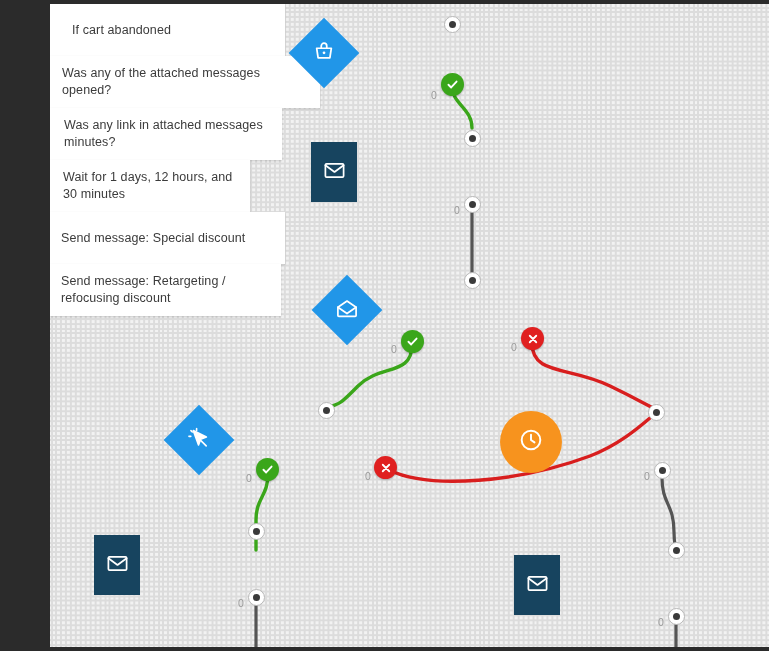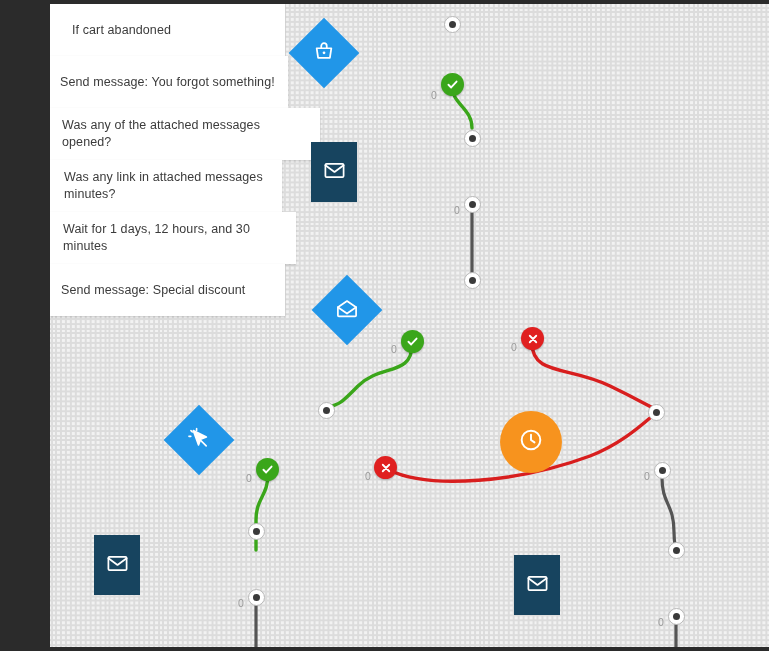--- a/index.html
+++ b/index.html
@@ -140,23 +140,20 @@
   <div class="cnt" style="left:381px;top:85px;">0</div>
 
   <div class="ico-square" style="left:261px;top:138px;">
     <span>
       <svg width="23" height="23" viewBox="0 0 24 24" fill="none" stroke="#ffffff" stroke-width="1.8" stroke-linecap="round" stroke-linejoin="round">
         <rect x="2.5" y="5" width="19" height="14" rx="1.2"></rect>
         <path d="M2.5 6.5l9.5 7 9.5-7"></path>
       </svg>
     </span>
   </div>
-  <div class="card" style="left:307px;top:142px;width:238px;height:52px;padding:0 12px 0 10px;">
-    <span class="card-text">Send message: You forgot something!</span>
-  </div>
   <div class="port" style="left:414px;top:126px;"></div>
   <div class="port" style="left:414px;top:192px;"></div>
   <div class="cnt" style="left:404px;top:200px;">0</div>
 
   <div class="ico-diamond" style="left:272px;top:281px;">
     <span class="glyph">
       <svg width="23" height="23" viewBox="0 0 24 24" fill="none" stroke="#ffffff" stroke-width="1.8" stroke-linecap="round" stroke-linejoin="round">
         <path d="M2.5 10.5L12 4l9.5 6.5V19a1 1 0 0 1-1 1h-17a1 1 0 0 1-1-1z"></path>
         <path d="M2.5 10.5L12 17l9.5-6.5"></path>
       </svg>
@@ -206,21 +203,21 @@
   <div class="cnt" style="left:315px;top:466px;">0</div>
 
   <div class="ico-circle" style="left:450px;top:407px;">
     <span>
       <svg width="26" height="26" viewBox="0 0 24 24" fill="none" stroke="#ffffff" stroke-width="1.8" stroke-linecap="round" stroke-linejoin="round">
         <circle cx="12" cy="12" r="8.6"></circle>
         <path d="M12 7.2V12l3.2 2.2"></path>
       </svg>
     </span>
   </div>
-  <div class="card" style="left:511px;top:414px;width:246px;height:52px;padding:0 12px 0 13px;">
+  <div class="card" style="left:511px;top:414px;width:200px;height:52px;padding:0 12px 0 13px;">
     <span class="card-text">Wait for 1 days, 12 hours, and 30 minutes</span>
   </div>
   <div class="port" style="left:598px;top:400px;"></div>
   <div class="port" style="left:604px;top:458px;"></div>
   <div class="cnt" style="left:594px;top:466px;">0</div>
 
   <div class="ico-square" style="left:44px;top:531px;">
     <span>
       <svg width="23" height="23" viewBox="0 0 24 24" fill="none" stroke="#ffffff" stroke-width="1.8" stroke-linecap="round" stroke-linejoin="round">
         <rect x="2.5" y="5" width="19" height="14" rx="1.2"></rect>
@@ -236,17 +233,20 @@
   <div class="cnt" style="left:188px;top:593px;">0</div>
 
   <div class="ico-square" style="left:464px;top:551px;">
     <span>
       <svg width="23" height="23" viewBox="0 0 24 24" fill="none" stroke="#ffffff" stroke-width="1.8" stroke-linecap="round" stroke-linejoin="round">
         <rect x="2.5" y="5" width="19" height="14" rx="1.2"></rect>
         <path d="M2.5 6.5l9.5 7 9.5-7"></path>
       </svg>
     </span>
   </div>
+  <div class="card" style="left:510px;top:554px;width:231px;height:52px;padding:0 12px 0 11px;">
+    <span class="card-text">Send message: Retargeting / refocusing discount</span>
+  </div>
   <div class="port" style="left:618px;top:538px;"></div>
   <div class="port" style="left:618px;top:604px;"></div>
   <div class="cnt" style="left:608px;top:612px;">0</div>
 
 </div>
 
 </body></html>

